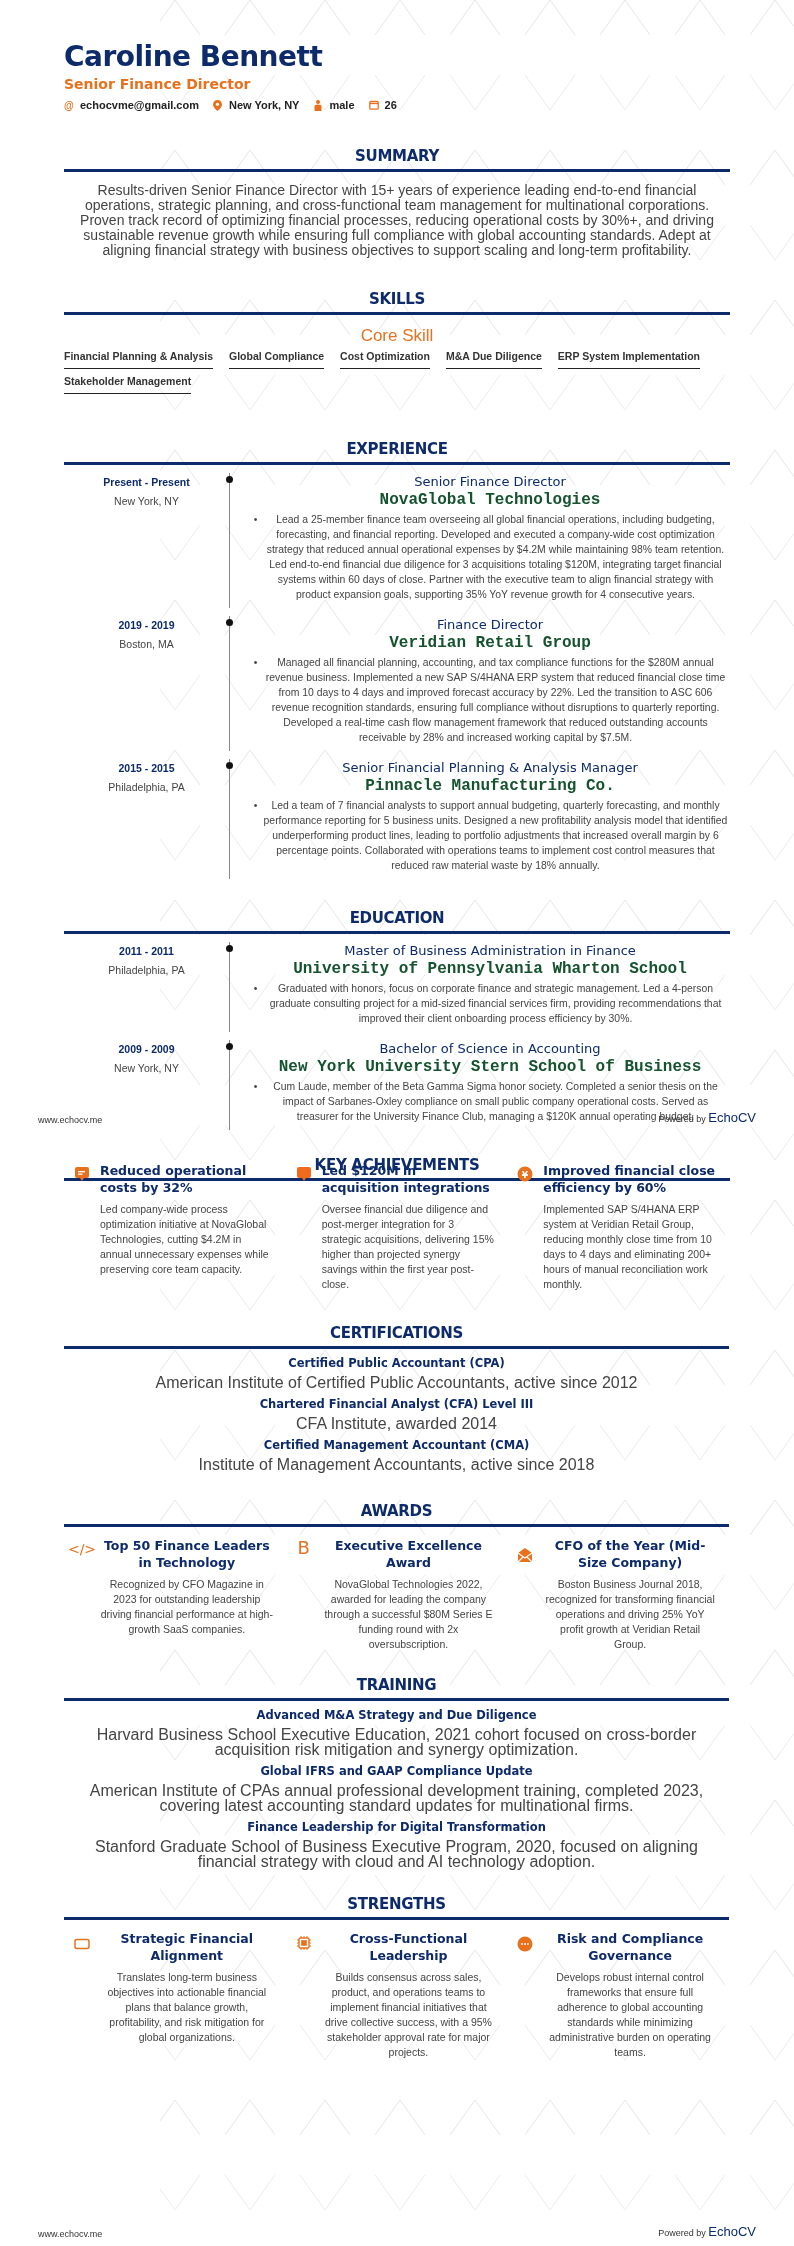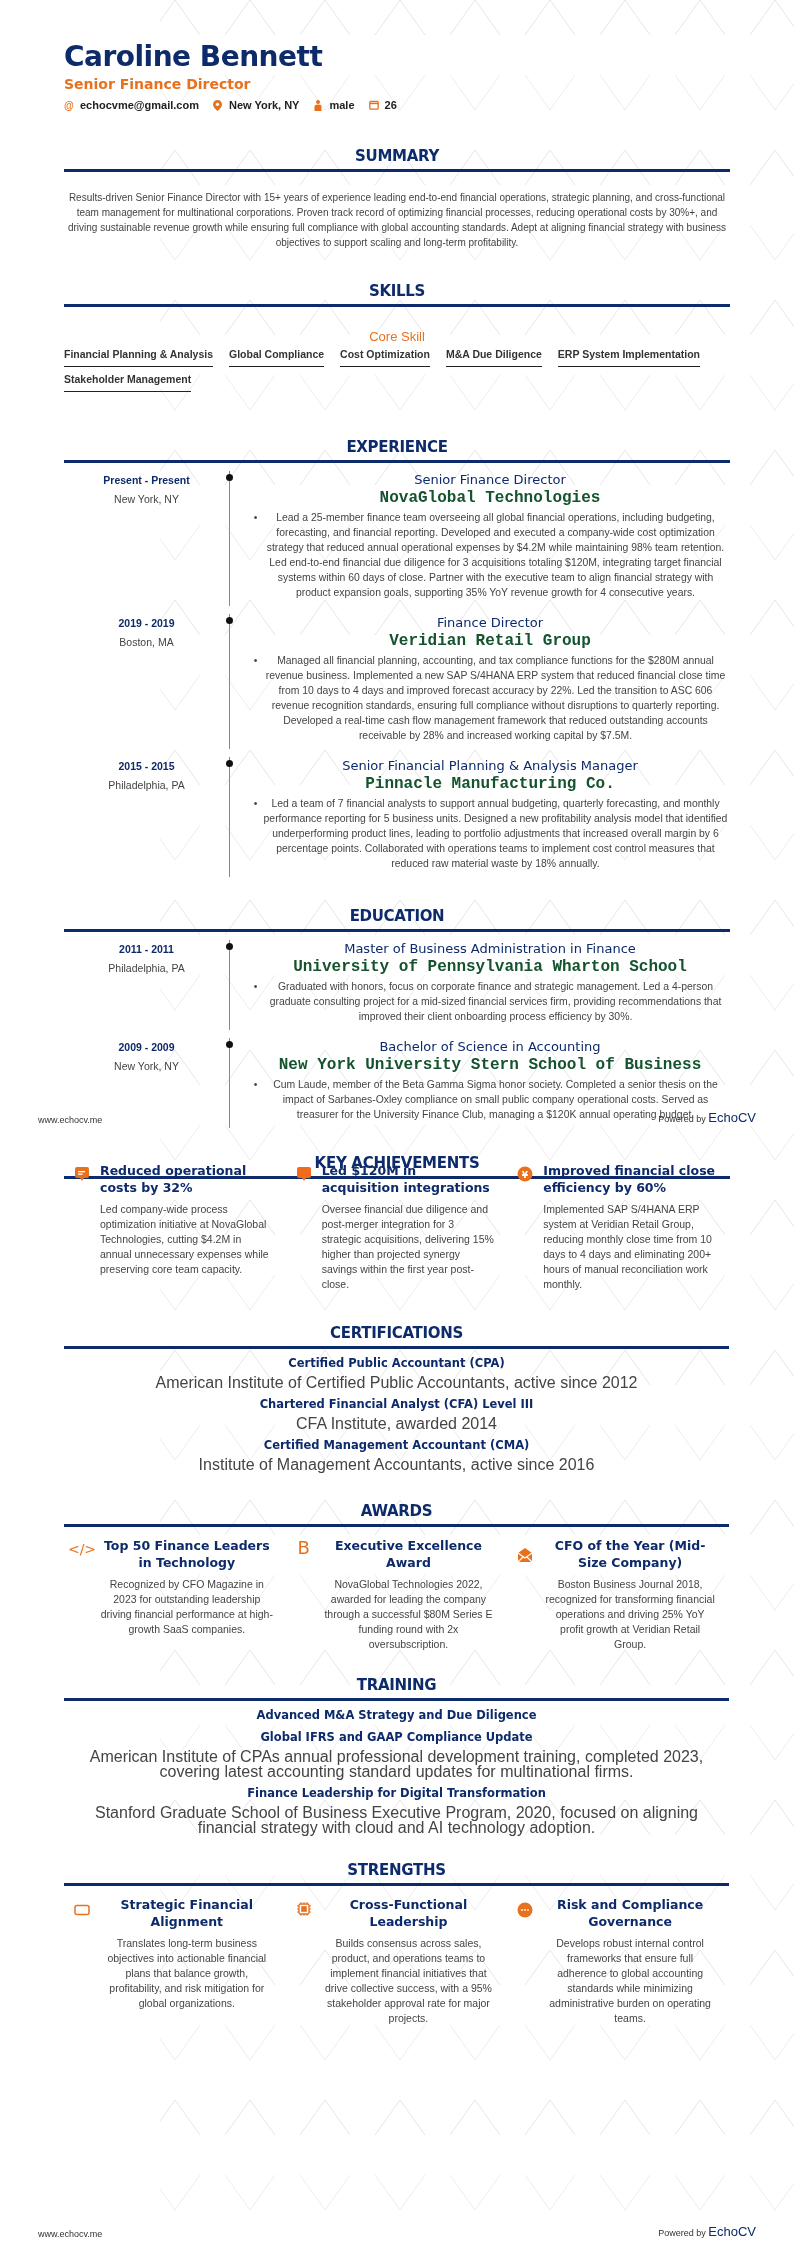--- a/index.html
+++ b/index.html
@@ -32,23 +32,23 @@
   .c-icon { color: #e8711e; font-size: 10px; width: 10px; display: inline-flex; justify-content: center; }
 
   
   .section { margin-top: 34px; text-align: center; }
   .sec-title {
     font-family: "DejaVu Sans", sans-serif;
     font-weight: bold; font-size: 15px; color: #0d2a6b; letter-spacing: -0.3px;
     line-height: 18px;
     padding-bottom: 4px; border-bottom: 3px solid #0d2a6b;
   }
-  .summary-text { font-size: 10px; line-height: 15px; color: #444; margin-top: 18px; }
-
-  .core-skill { color: #e8711e; font-size: 13px; margin-top: 22px; }
+  .summary-text { font-size: 14px; line-height: 15px; color: #444; margin-top: 11px; }
+
+  .core-skill { color: #e8711e; font-size: 17px; margin-top: 11px; }
   .skills { display: flex; flex-wrap: wrap; gap: 6px 16px; margin-top: 4px; }
   .skill {
     font-size: 10.5px; font-weight: bold; color: #333;
     padding-bottom: 6px; border-bottom: 1.5px solid #222;
   }
 
   
   .tl-item { display: flex; margin-top: 8px; }
   .tl-left { width: 165px; flex-shrink: 0; padding-top: 2px; }
   .tl-date { font-size: 10.5px; font-weight: bold; color: #0d2a6b; line-height: 14px; }
@@ -311,21 +311,21 @@
     <div>
       <div class="li-title">Certified Public Accountant (CPA)</div>
       <div class="li-desc">American Institute of Certified Public Accountants, active since 2012</div>
     </div>
     <div>
       <div class="li-title">Chartered Financial Analyst (CFA) Level III</div>
       <div class="li-desc">CFA Institute, awarded 2014</div>
     </div>
     <div>
       <div class="li-title">Certified Management Accountant (CMA)</div>
-      <div class="li-desc">Institute of Management Accountants, active since 2016</div>
+      <div class="li-desc">Institute of Management Accountants, active since 2018</div>
     </div>
   </div>
 
   <div class="section" style="margin-top:30px;">
     <div class="sec-title">AWARDS</div>
     <div class="cards" style="margin-top:10px;">
       <div class="card">
         <div class="card-icon" style="font-size:14px; font-family:'DejaVu Sans',sans-serif;">&lt;/&gt;</div>
         <div class="card-body">
           <div class="card-title">Top 50 Finance Leaders in Technology</div>
@@ -352,20 +352,21 @@
           <div class="card-desc">Boston Business Journal 2018, recognized for transforming financial operations and driving 25% YoY profit growth at Veridian Retail Group.</div>
         </div>
       </div>
     </div>
   </div>
 
   <div class="section" style="margin-top:24px;">
     <div class="sec-title">TRAINING</div>
     <div>
       <div class="li-title">Advanced M&amp;A Strategy and Due Diligence</div>
+      <div class="li-desc">Harvard Business School Executive Education, 2021 cohort focused on cross-border acquisition risk mitigation and synergy optimization.</div>
     </div>
     <div>
       <div class="li-title">Global IFRS and GAAP Compliance Update</div>
       <div class="li-desc">American Institute of CPAs annual professional development training, completed 2023, covering latest accounting standard updates for multinational firms.</div>
     </div>
     <div>
       <div class="li-title">Finance Leadership for Digital Transformation</div>
       <div class="li-desc">Stanford Graduate School of Business Executive Program, 2020, focused on aligning financial strategy with cloud and AI technology adoption.</div>
     </div>
   </div>

